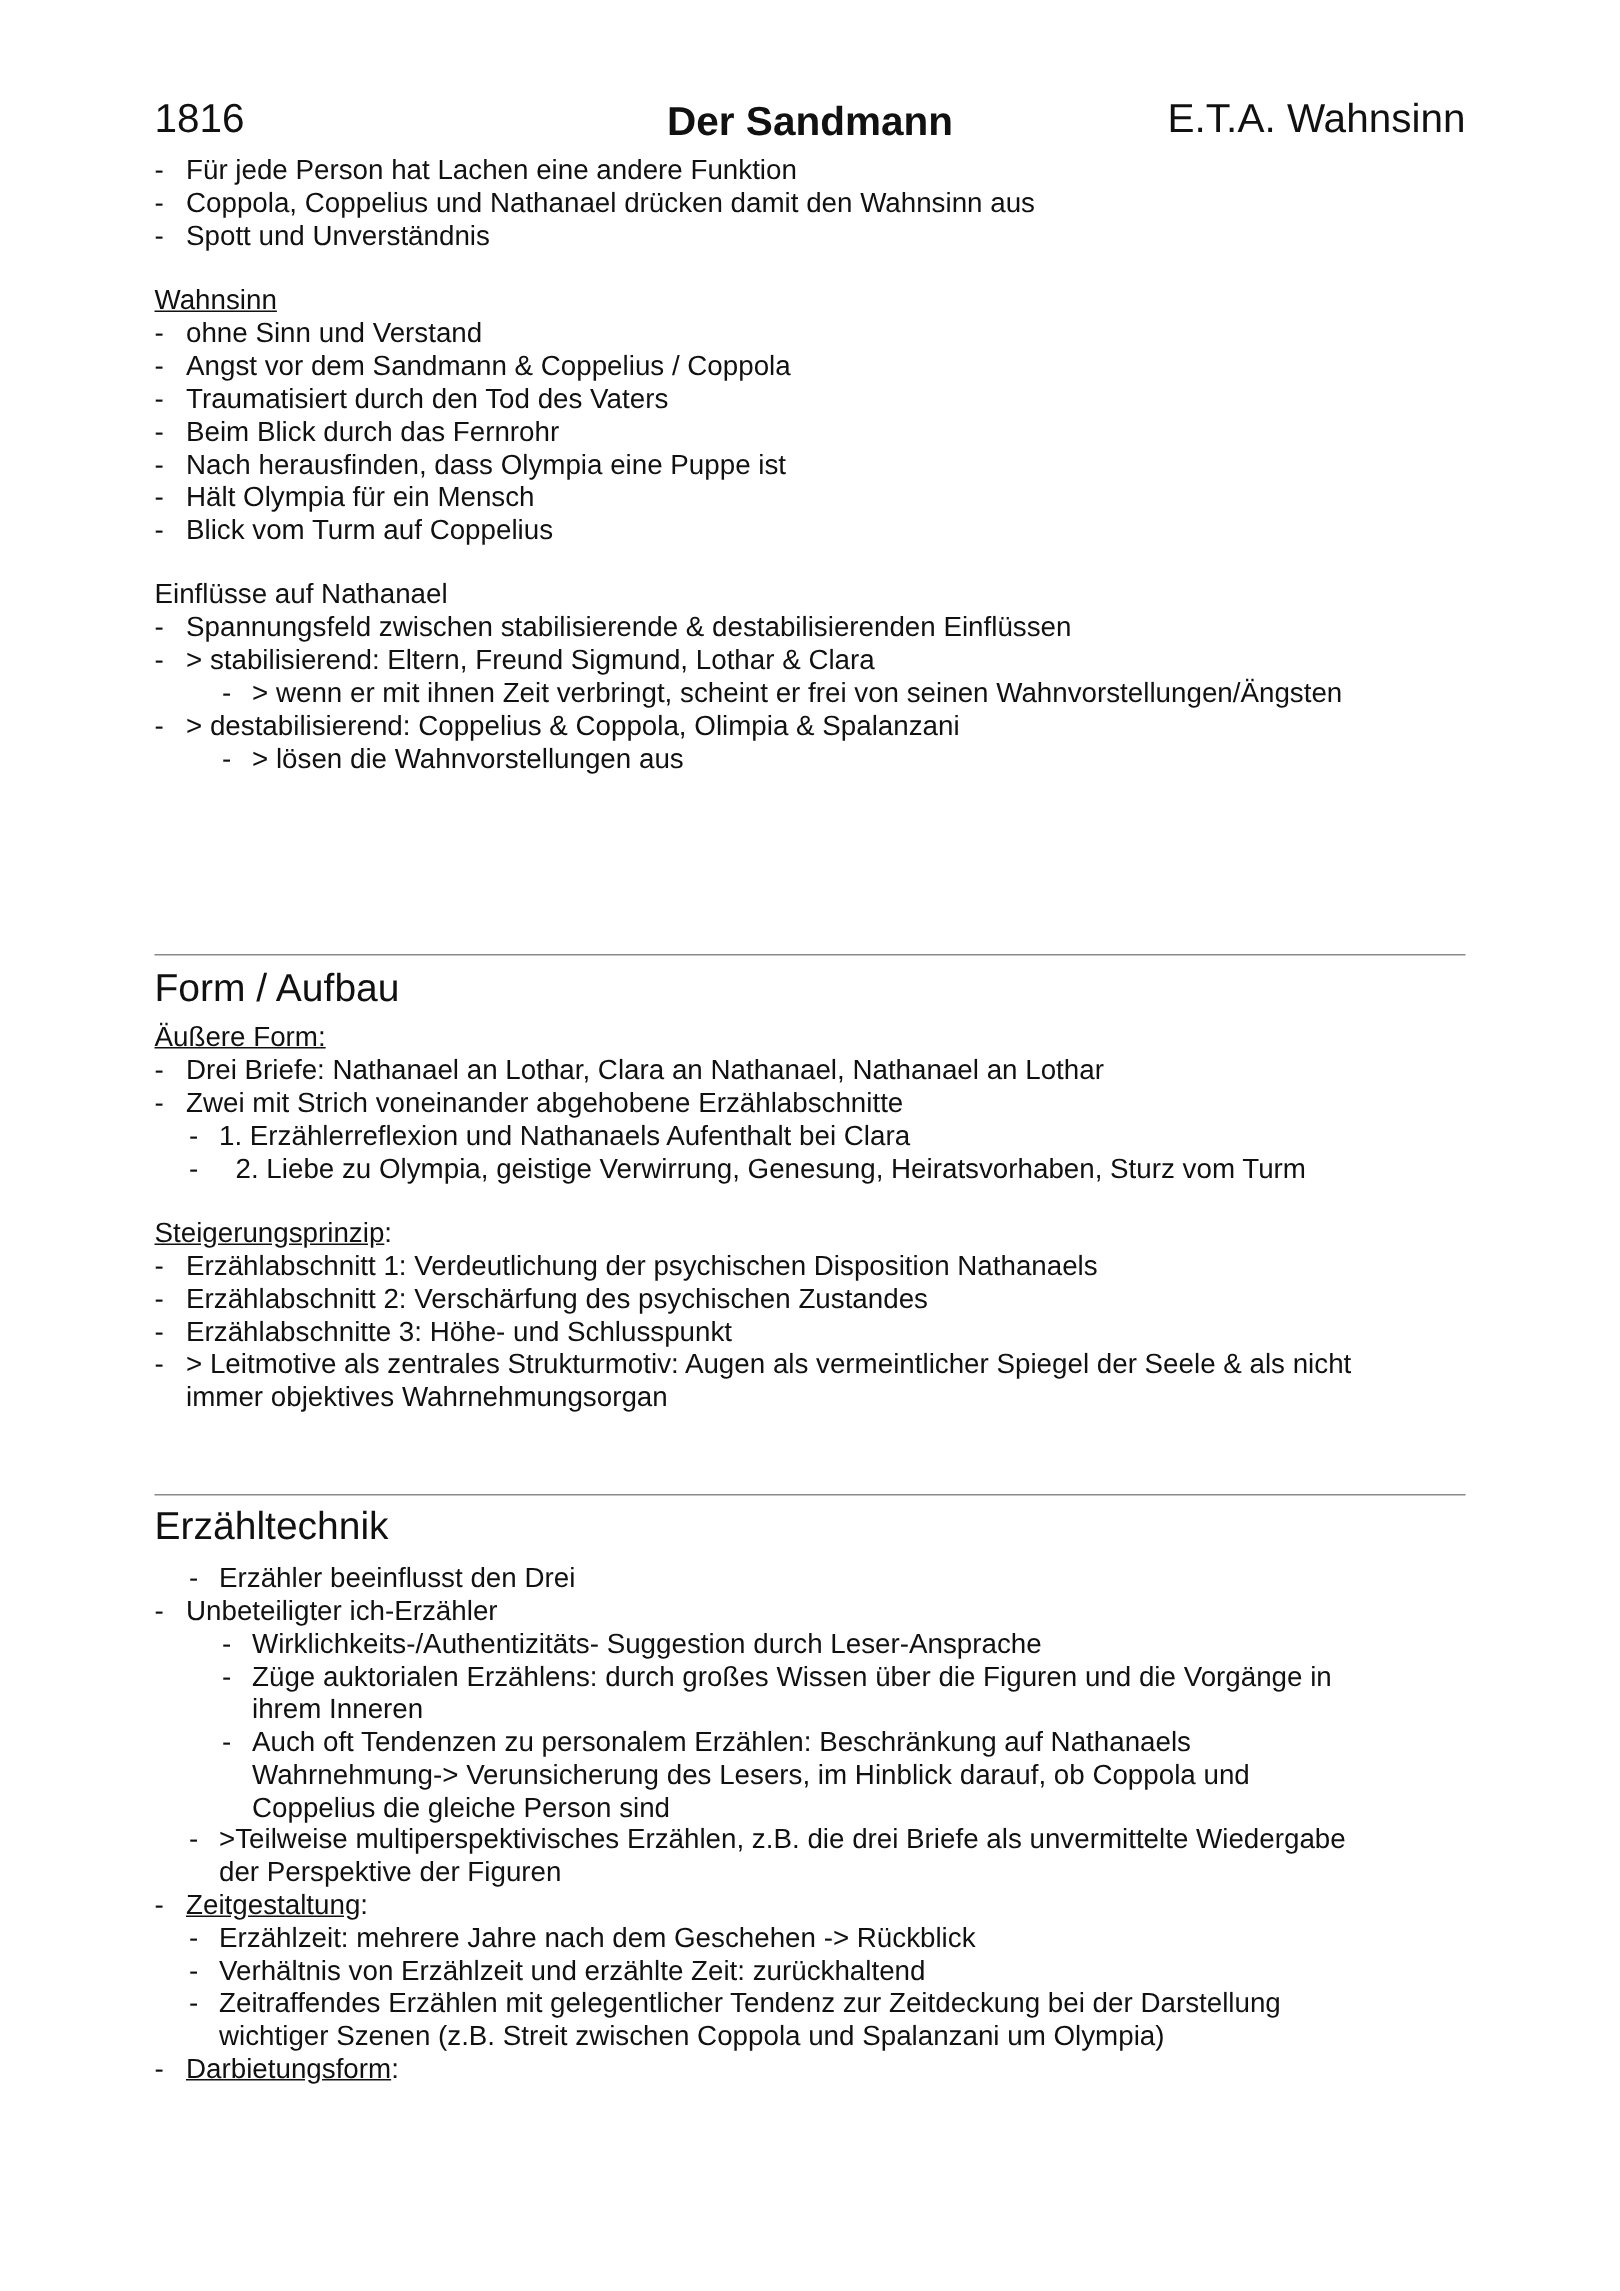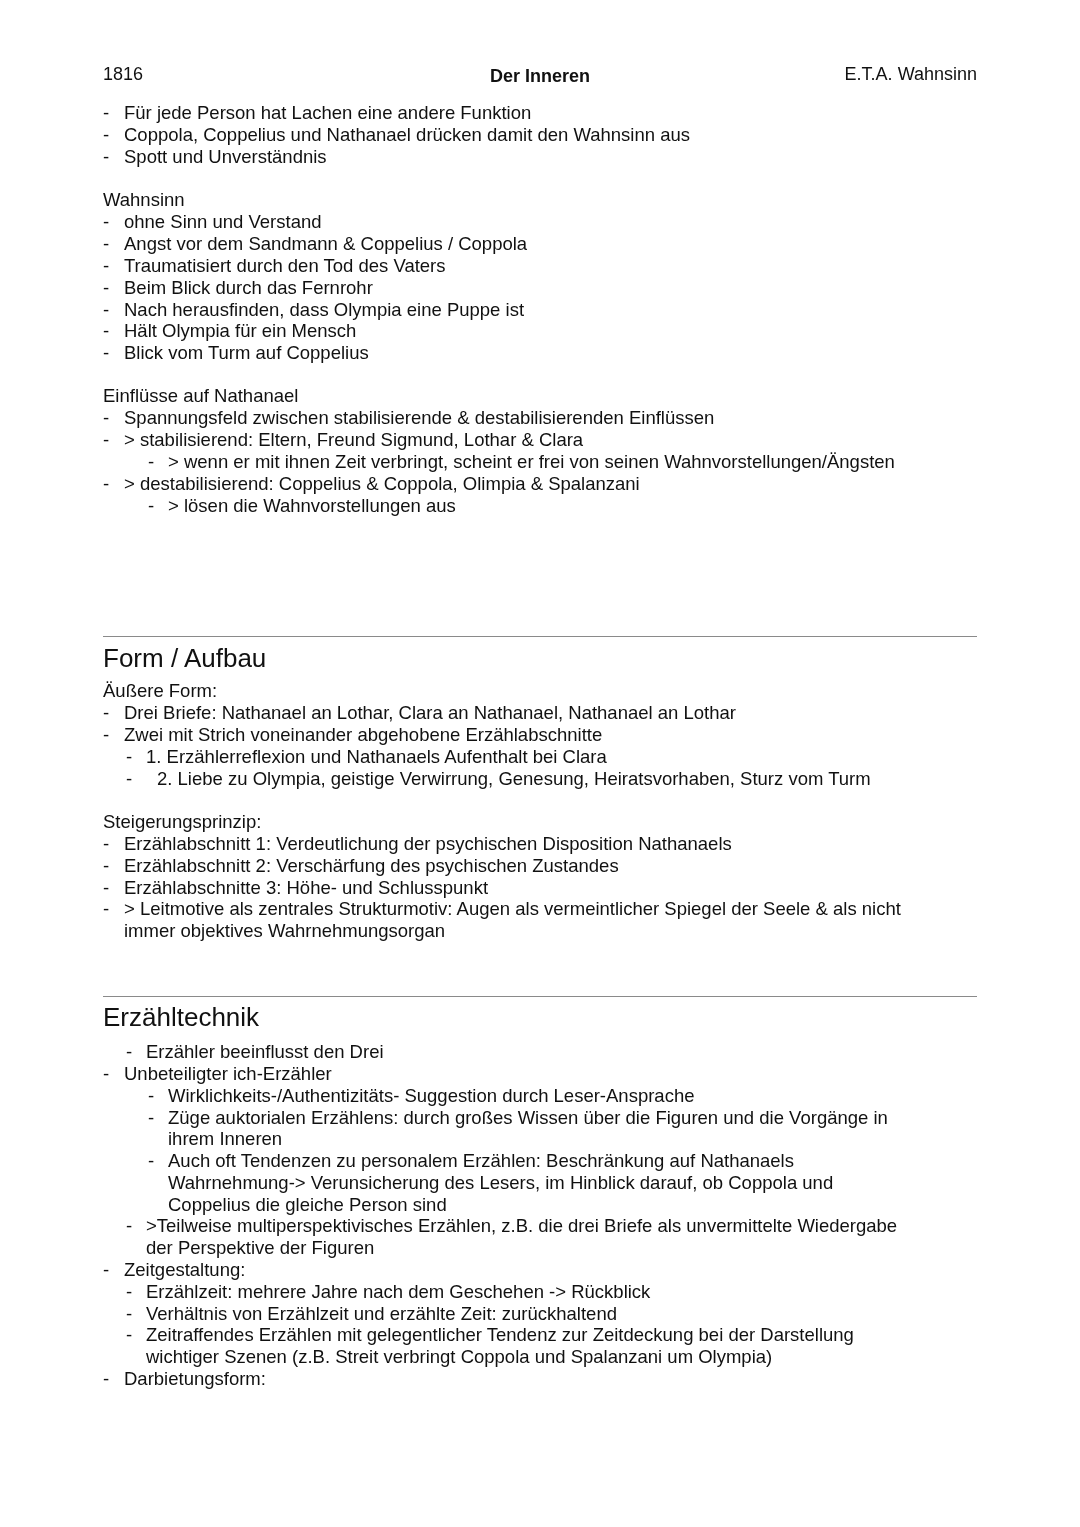--- a/index.html
+++ b/index.html
@@ -1,36 +1,36 @@
 <!DOCTYPE html>
 <html><head>
 <meta charset="utf-8">
 <style>
   html, body { margin: 0; padding: 0; background: #ffffff; }
   body {
     width: 1080px; height: 1527px; position: relative; overflow: hidden;
     font-family: "Liberation Sans", "DejaVu Sans", sans-serif;
     color: #111111;
   }
-  .header { position: absolute; top: 64px; left: 103px; width: 874px; height: 28px; font-size: 18px; }
+  .header { position: absolute; top: 64px; left: 103px; width: 874px; height: 28px; font-size: 27px; }
   .header .left { position: absolute; left: 0; top: 0; }
   .header .center { position: absolute; left: 0; right: 0; top: 2px; text-align: center; font-weight: bold; }
   .header .right { position: absolute; right: 0; top: 0; }
   .line { position: absolute; left: 103px; font-size: 18.5px; line-height: 22px; white-space: nowrap; }
   .dash { position: absolute; }
-  .u { }
+  .u { text-decoration: underline; }
   .h2 { position: absolute; left: 103px; font-size: 26px; }
   .rule { position: absolute; left: 103px; width: 874px; height: 1px; background: #8a8a8a; }
 </style>
 </head>
 <body>
 
 <div class="header">
   <span class="left">1816</span>
-  <span class="center">Der Inneren</span>
+  <span class="center">Der Sandmann</span>
   <span class="right">E.T.A. Wahnsinn</span>
 </div>
 
 <div class="line" style="top:102px"><span class="dash" style="left:0">-</span><span style="margin-left:21px">Für jede Person hat Lachen eine andere Funktion</span></div>
 <div class="line" style="top:124px"><span class="dash" style="left:0">-</span><span style="margin-left:21px">Coppola, Coppelius und Nathanael drücken damit den Wahnsinn aus</span></div>
 <div class="line" style="top:146px"><span class="dash" style="left:0">-</span><span style="margin-left:21px">Spott und Unverständnis</span></div>
 
 <div class="line u" style="top:189px">Wahnsinn</div>
 <div class="line" style="top:211px"><span class="dash">-</span><span style="margin-left:21px">ohne Sinn und Verstand</span></div>
 <div class="line" style="top:233px"><span class="dash">-</span><span style="margin-left:21px">Angst vor dem Sandmann &amp; Coppelius / Coppola</span></div>
@@ -72,14 +72,14 @@
 <div class="line" style="top:1150px; left:148px"><span class="dash">-</span><span style="margin-left:20px">Auch oft Tendenzen zu personalem Erzählen: Beschränkung auf Nathanaels</span></div>
 <div class="line" style="top:1172px; left:168px">Wahrnehmung-&gt; Verunsicherung des Lesers, im Hinblick darauf, ob Coppola und</div>
 <div class="line" style="top:1194px; left:168px">Coppelius die gleiche Person sind</div>
 <div class="line" style="top:1215px; left:126px"><span class="dash">-</span><span style="margin-left:20px">&gt;Teilweise multiperspektivisches Erzählen, z.B. die drei Briefe als unvermittelte Wiedergabe</span></div>
 <div class="line" style="top:1237px; left:146px">der Perspektive der Figuren</div>
 
 <div class="line" style="top:1259px"><span class="dash">-</span><span style="margin-left:21px" class="u">Zeitgestaltung</span><span>:</span></div>
 <div class="line" style="top:1281px; left:126px"><span class="dash">-</span><span style="margin-left:20px">Erzählzeit: mehrere Jahre nach dem Geschehen -&gt; Rückblick</span></div>
 <div class="line" style="top:1303px; left:126px"><span class="dash">-</span><span style="margin-left:20px">Verhältnis von Erzählzeit und erzählte Zeit: zurückhaltend</span></div>
 <div class="line" style="top:1324px; left:126px"><span class="dash">-</span><span style="margin-left:20px">Zeitraffendes Erzählen mit gelegentlicher Tendenz zur Zeitdeckung bei der Darstellung</span></div>
-<div class="line" style="top:1346px; left:146px">wichtiger Szenen (z.B. Streit verbringt Coppola und Spalanzani um Olympia)</div>
+<div class="line" style="top:1346px; left:146px">wichtiger Szenen (z.B. Streit zwischen Coppola und Spalanzani um Olympia)</div>
 <div class="line" style="top:1368px"><span class="dash">-</span><span style="margin-left:21px" class="u">Darbietungsform</span><span>:</span></div>
 
 </body></html>

